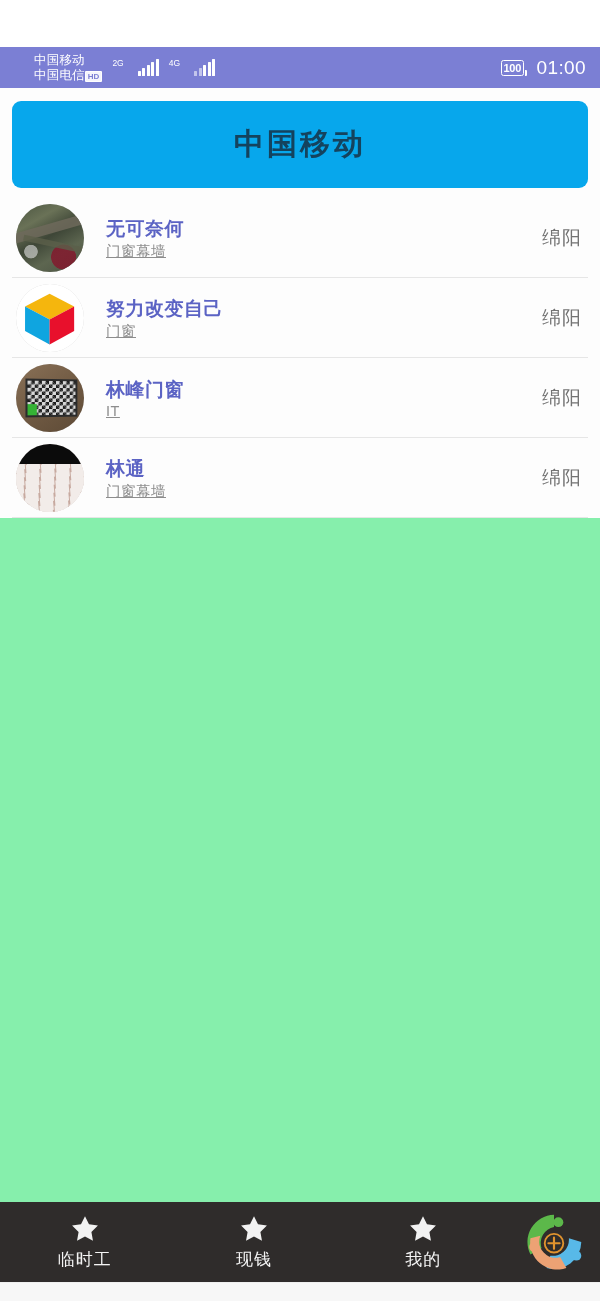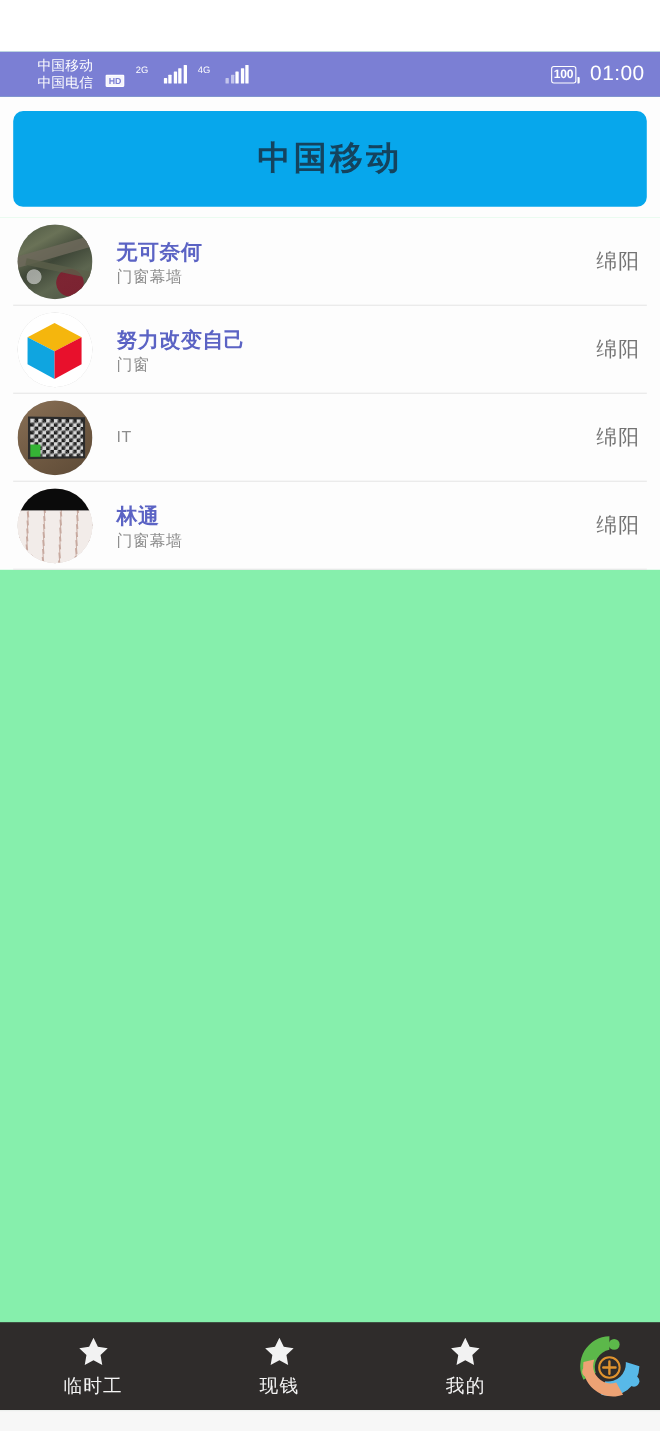--- a/index.html
+++ b/index.html
@@ -10,21 +10,21 @@
   }
   .phone { position:relative; width:600px; height:1301px; background:#86efac;margin-top:47px; }
 
   
   .statusbar {
     height:41px; background:#7b7fd4; display:flex; align-items:center;
     padding:0 14px 0 34px; color:#ffffff; position:relative;
   }
   .carrier { display:flex; flex-direction:column; justify-content:center;
     font-size:12.5px; line-height:14.5px; letter-spacing:.2px; }
-  .carrier-row2 { display:flex; align-items:flex-start; gap:11px; }
+  .carrier-row2 { display:flex; align-items:flex-end; gap:0; }
   .hd-badge {
     font-size:8px; line-height:9px; border:1px solid rgba(255,255,255,.95);
     background:rgba(255,255,255,.92); color:#7b7fd4; font-weight:bold;
     padding:0 2px; border-radius:1px; letter-spacing:0;
   }
   .sig-group { display:flex; align-items:flex-end; margin-left:10px; gap:14px; }
   .sig-label { font-size:8.5px; line-height:9px; align-self:flex-start; margin-bottom:-1px; }
   .bars { display:flex; align-items:flex-end; gap:1.5px; height:17px; }
   .bars i { width:3px; background:#ffffff; display:block; border-radius:.5px; }
   .bars i:nth-child(1){ height:5px; }
@@ -113,21 +113,21 @@
     position:absolute; left:-6%; top:26%; width:114%; height:80%;
     background:
       repeating-linear-gradient(97deg,#c7a99f 0 1.5px,#f2ece9 1.5px 15px),
       repeating-linear-gradient(8deg,#b8978c 0 1.5px,#ece5e1 1.5px 15px);
     transform:rotate(-5deg);
   }
 
   .item-text { flex:1; padding-left:22px; display:flex; flex-direction:column;
     justify-content:center; }
   .item-name { font-size:19px; font-weight:bold; color:#5b63c4; letter-spacing:.5px; }
-  .item-trade { font-size:14.5px; color:#8d8d8d; letter-spacing:.5px; }
+  .item-trade { font-size:14.5px; color:#8d8d8d; letter-spacing:.5px;text-decoration:underline; }
   .item-city { font-size:19px; color:#737373; letter-spacing:1px; flex:none; }
 
   
   .tabbar {
     position:absolute; left:0; bottom:66px; width:600px; height:80px;
     background:#2f2c2b; display:flex; align-items:center;
   }
   .tab {
     flex:1; height:100%; display:flex; flex-direction:column;
     align-items:center; justify-content:center; gap:5px;
@@ -230,20 +230,21 @@
 
     <div class="list-item">
       <div class="avatar">
         <div class="av-inner av-check">
           <div class="check-panel">
             <span class="check-green"></span>
           </div>
         </div>
       </div>
       <div class="item-text">
+        <span class="item-name">林峰门窗</span>
         <span class="item-trade">IT</span>
       </div>
       <span class="item-city">绵阳</span>
     </div>
 
     <div class="list-item">
       <div class="avatar">
         <div class="av-inner av-keys">
           <span class="kb-grid"></span>
           <span class="kb-top"></span>

